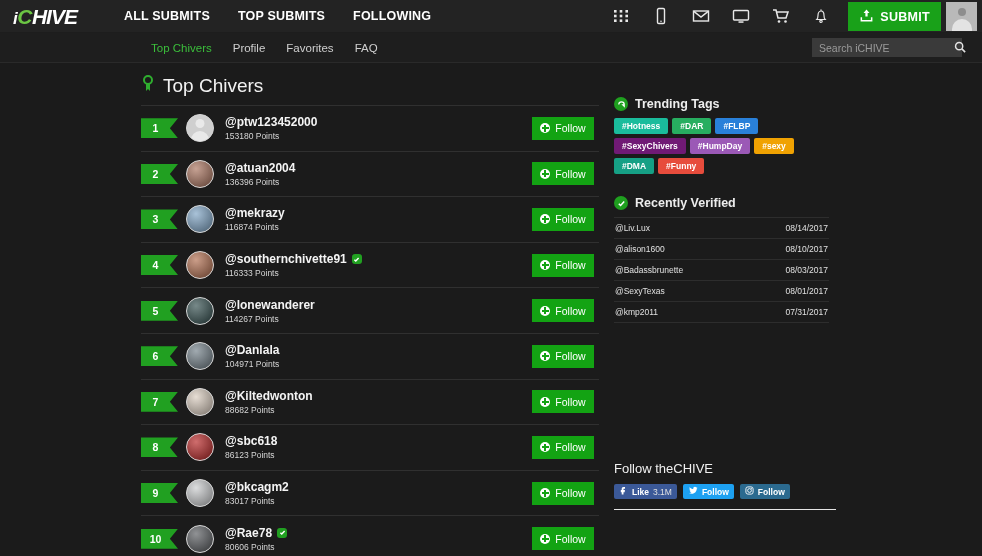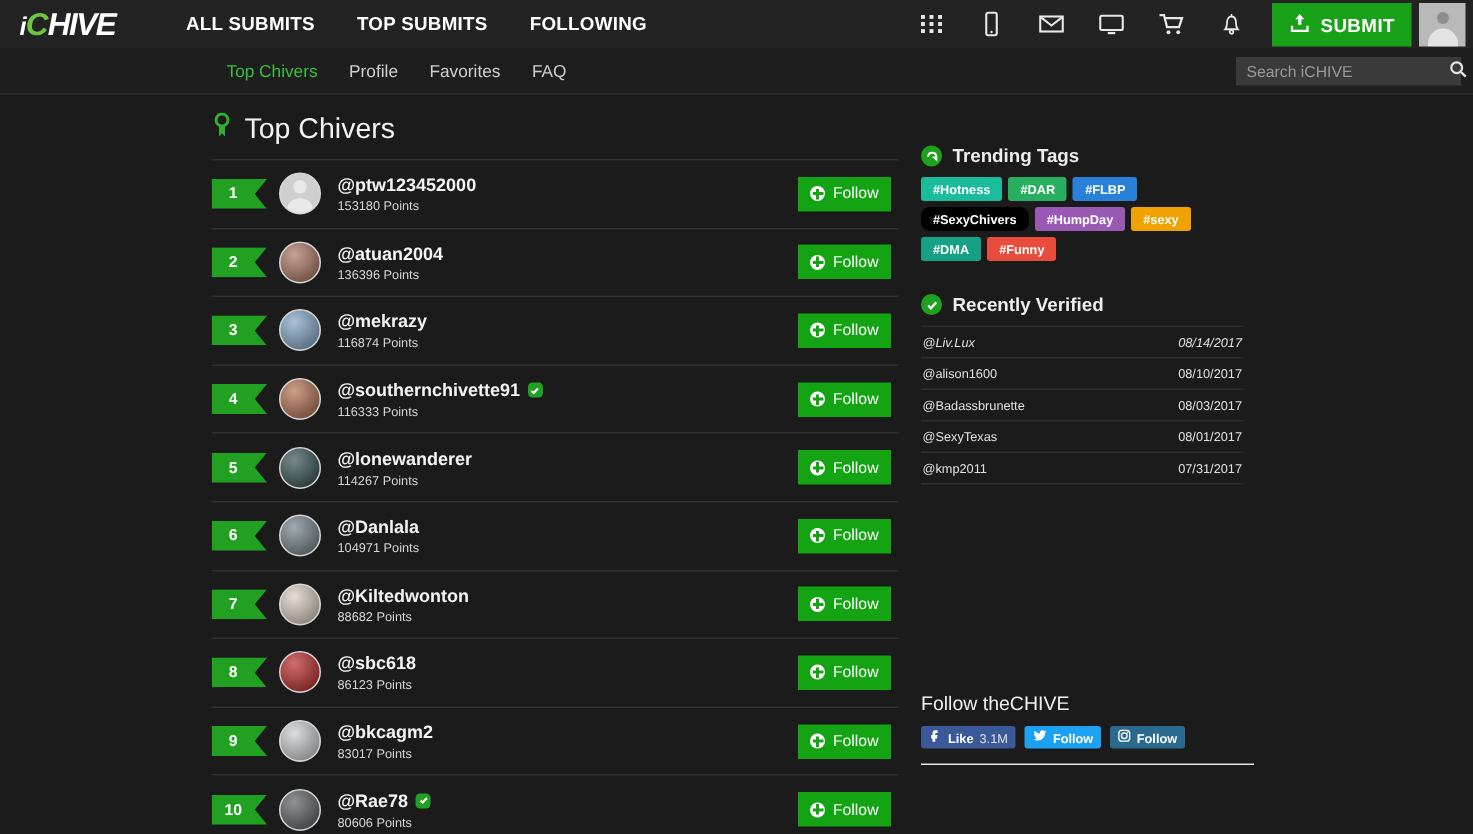--- a/index.html
+++ b/index.html
@@ -93,21 +93,21 @@
   }
   .subnav-items { display: flex; margin-left: 151px; gap: 21px; }
   .subnav-items a {
     font-size: 11.5px;
     color: #cfcfcf;
     text-decoration: none;
   }
   .subnav-items a.active { color: #3bbf3b; }
   .searchbox {
     position: absolute;
-    right: 8px;
+    right: 20px;
     width: 150px;
     height: 19px;
     background: #3a3a3a;
     display: flex;
     align-items: center;
     padding: 0 7px;
   }
   .searchbox input {
     background: transparent;
     border: none;
@@ -244,21 +244,21 @@
   .side-block { margin-bottom: 18px; margin-top: 22px; }
   .verified-list { width: 215px; }
   .vrow {
     display: flex;
     justify-content: space-between;
     padding: 5px 1px 5px 1px;
     border-bottom: 1px solid #2d2d2d;
     font-size: 8.5px;
     color: #e0e0e0;
   }
-  .vrow:first-child { border-top: 1px solid #2d2d2d; font-style: italic; }
+  .vrow:first-child { border-top: 1px solid #2d2d2d; }
   .vdate { color: #e0e0e0; }
 
   .follow-chive { margin-top: 138px; width: 222px; }
   .fc-title { color: #f0f0f0; font-size: 13px; font-weight: normal; margin-bottom: 8px; }
   .fc-btns { display: flex; gap: 6px; padding-bottom: 10px; border-bottom: 1px solid #e5e5e5; }
   .fc-btn {
     display: flex; align-items: center; gap: 4px;
     height: 15px; padding: 0 5px;
     border-radius: 2px;
     font-size: 8.5px;
@@ -549,21 +549,21 @@
           <svg width="9" height="9" viewBox="0 0 10 10">
               <path d="M2 5 C2 3 3.5 2 5 2 C7 2 8 3.5 8 5 L8 7 L6.5 5.5 L8 5.5" fill="none" stroke="#fff" stroke-width="1.4"></path>
             </svg>
         </span>
         <span class="stitle">Trending Tags</span>
       </div>
       <div class="tags" id="tag-list">
           <span class="tag" style="background: rgb(26, 188, 156);">#Hotness</span>
           <span class="tag" style="background: rgb(39, 174, 96);">#DAR</span>
           <span class="tag" style="background: rgb(41, 128, 217);">#FLBP</span>
-          <span class="tag" style="background: #000000; border-radius: 6px;">#SexyChivers</span>
+          <span class="tag" style="background: #701a75;">#SexyChivers</span>
           <span class="tag" style="background: rgb(155, 89, 182);">#HumpDay</span>
           <span class="tag" style="background: rgb(240, 162, 2);">#sexy</span>
           <span class="tag" style="background: rgb(22, 160, 133);">#DMA</span>
           <span class="tag" style="background: rgb(231, 76, 60);">#Funny</span>
         </div>
     </div>
 
     <div class="side-block">
       <div class="side-head">
         <span class="badge-circle">

